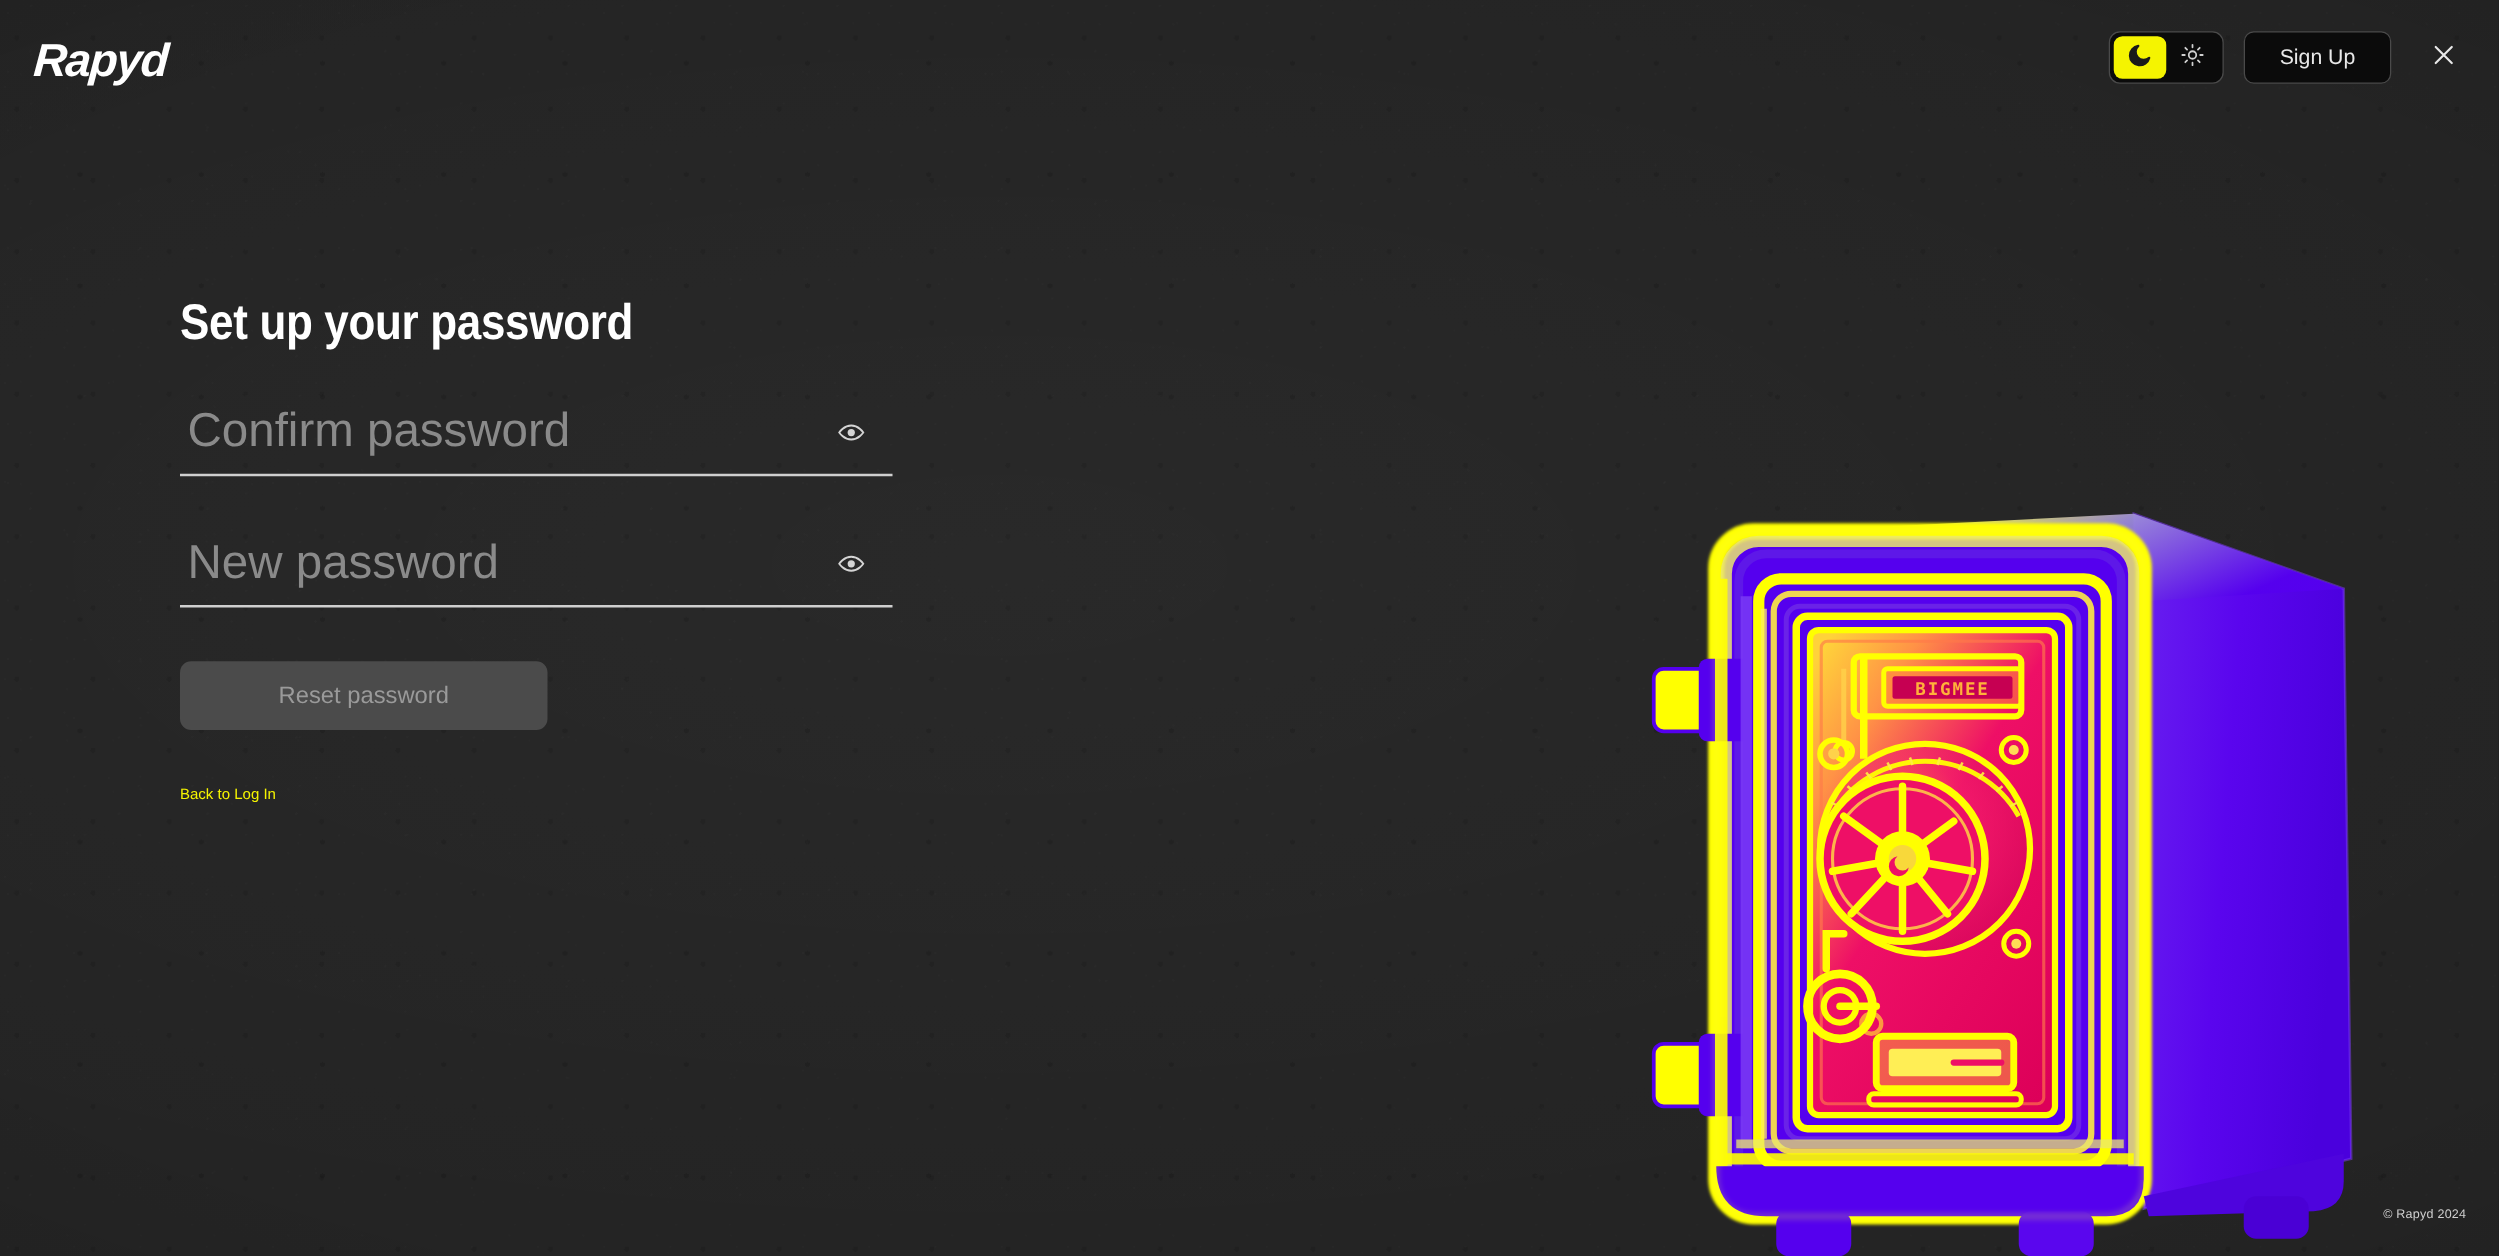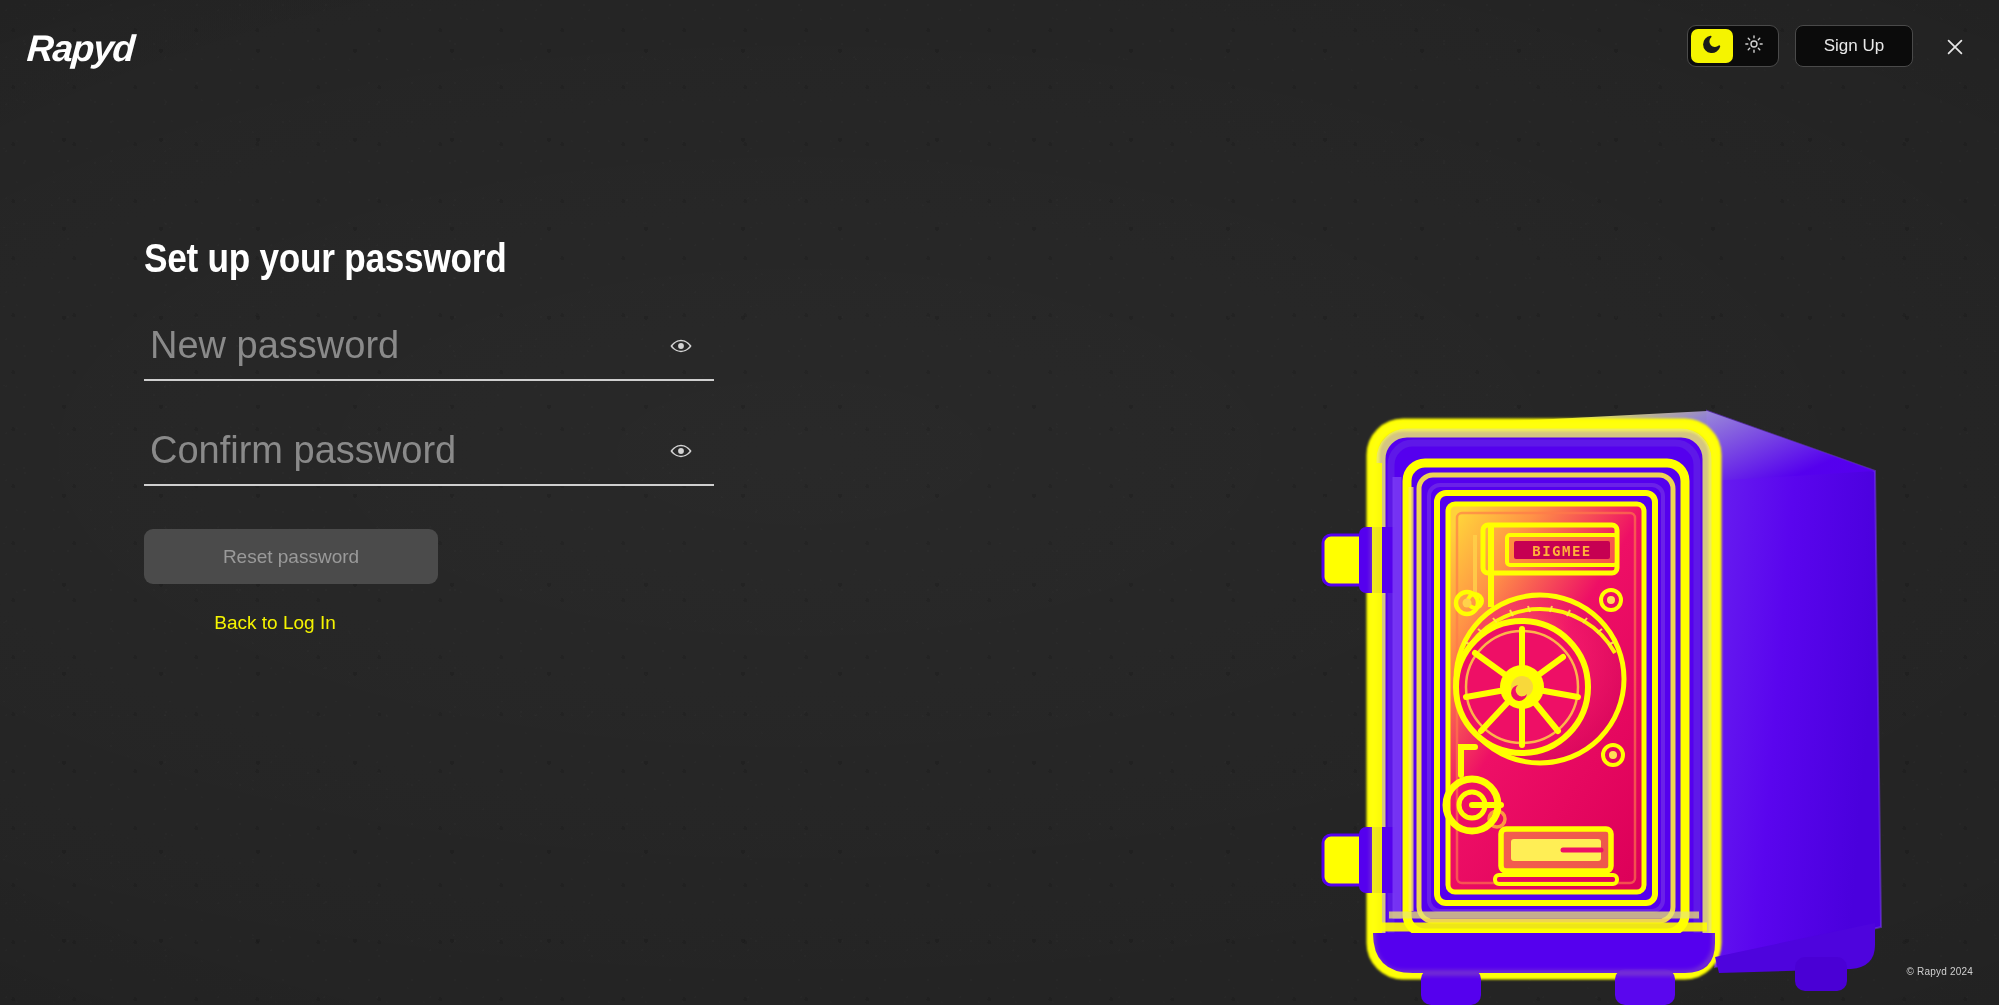--- a/index.html
+++ b/index.html
@@ -49,21 +49,21 @@
     position:absolute; left:27px; top:28px;
     font-size:37px; font-weight:bold; font-style:italic;
     letter-spacing:-1.2px;
     color:#ffffff;
     transform:skewX(-4deg);
     user-select:none;
   }
 
   .top-right{
     position:absolute; right:26px; top:25px;
-    display:flex; align-items:flex-end; gap:16px;
+    display:flex; align-items:center; gap:16px;
   }
 
   .theme-toggle{
     display:flex; align-items:center;
     background:#0b0b0b;
     border:1px solid #4a4a4a;
     border-radius:9px;
     height:42px;
     padding:3px;
     cursor:pointer;
@@ -152,25 +152,24 @@
     border-radius:9px;
     color:#9a9a9a;
     font-size:19px;
     font-family:"Liberation Sans", sans-serif;
     cursor:default;
     display:flex; align-items:center; justify-content:center;
   }
 
   .back-link{
     display:block;
-    margin-top:28px;
+    margin-top:44px;
     width:262px;
-    text-align:center;
     color:#f5f400;
-    font-size:19px;
+    font-size:12px;
     text-decoration:none;
     cursor:pointer;
   }
 
   
   .safe-wrap{
     position:absolute;
     left:1315px; top:367px;
     width:640px; height:650px;
   }
@@ -222,33 +221,33 @@
         </svg>
       </span>
     </div>
   </div>
 
   <div class="form-col">
 
     <div class="page-title">Set up your password</div>
 
     <div class="field">
-      <input type="password" autocomplete="off" placeholder="New password" style="">
+      <input type="password" autocomplete="off" placeholder="Confirm password" style="">
       <div class="eye-btn">
         <span>
           <svg width="24" height="24" viewBox="0 0 24 24" fill="none" stroke="#d4d4d4" stroke-width="1.5">
             <path d="M2.4 12S6 6.4 12 6.4 21.6 12 21.6 12 18 17.6 12 17.6 2.4 12 2.4 12z"></path>
             <circle cx="12" cy="12" r="2.9" fill="#d4d4d4" stroke="none"></circle>
           </svg>
         </span>
       </div>
     </div>
 
     <div class="field">
-      <input type="password" autocomplete="off" placeholder="Confirm password" style="">
+      <input type="password" autocomplete="off" placeholder="New password" style="">
       <div class="eye-btn">
         <span>
           <svg width="24" height="24" viewBox="0 0 24 24" fill="none" stroke="#d4d4d4" stroke-width="1.5">
             <path d="M2.4 12S6 6.4 12 6.4 21.6 12 21.6 12 18 17.6 12 17.6 2.4 12 2.4 12z"></path>
             <circle cx="12" cy="12" r="2.9" fill="#d4d4d4" stroke="none"></circle>
           </svg>
         </span>
       </div>
     </div>
 

